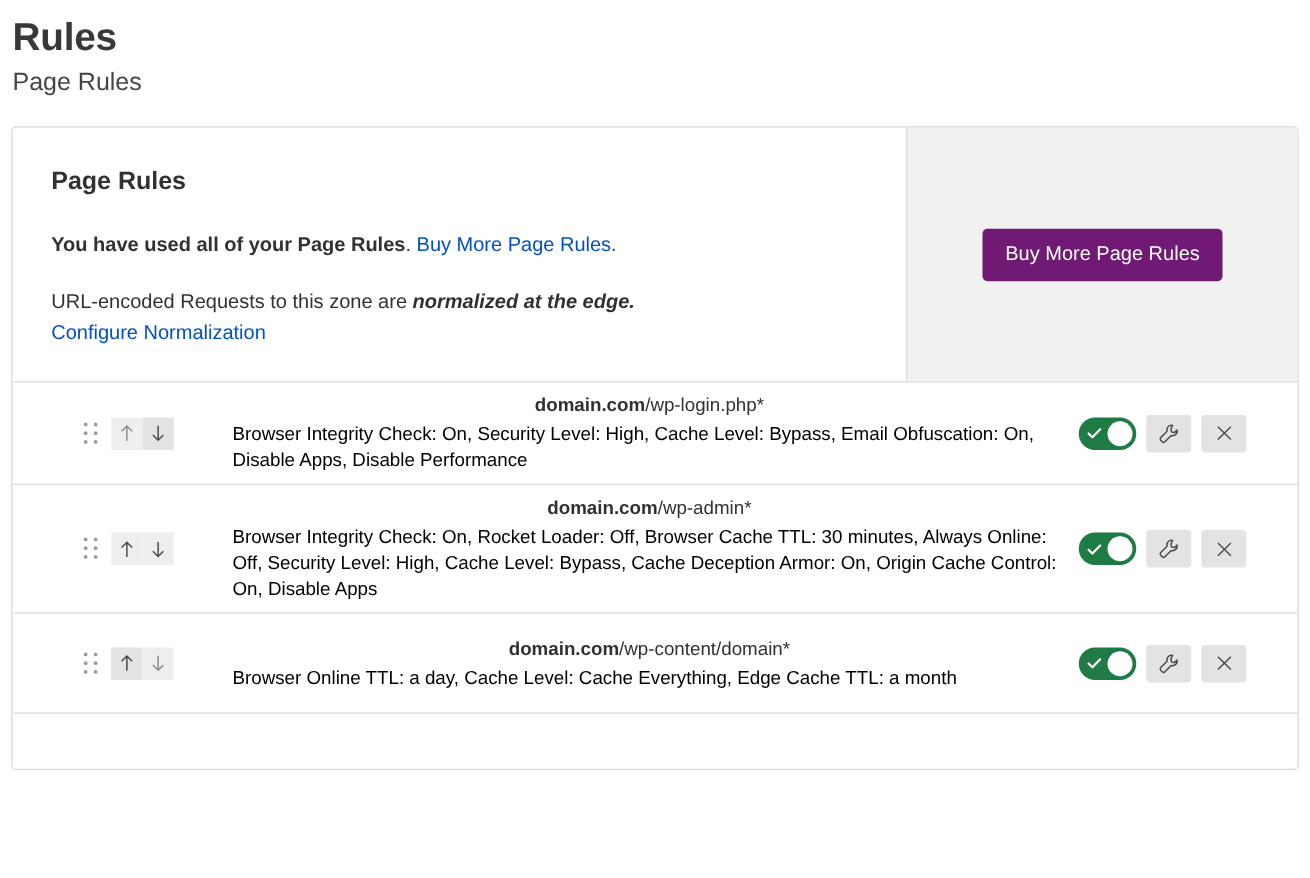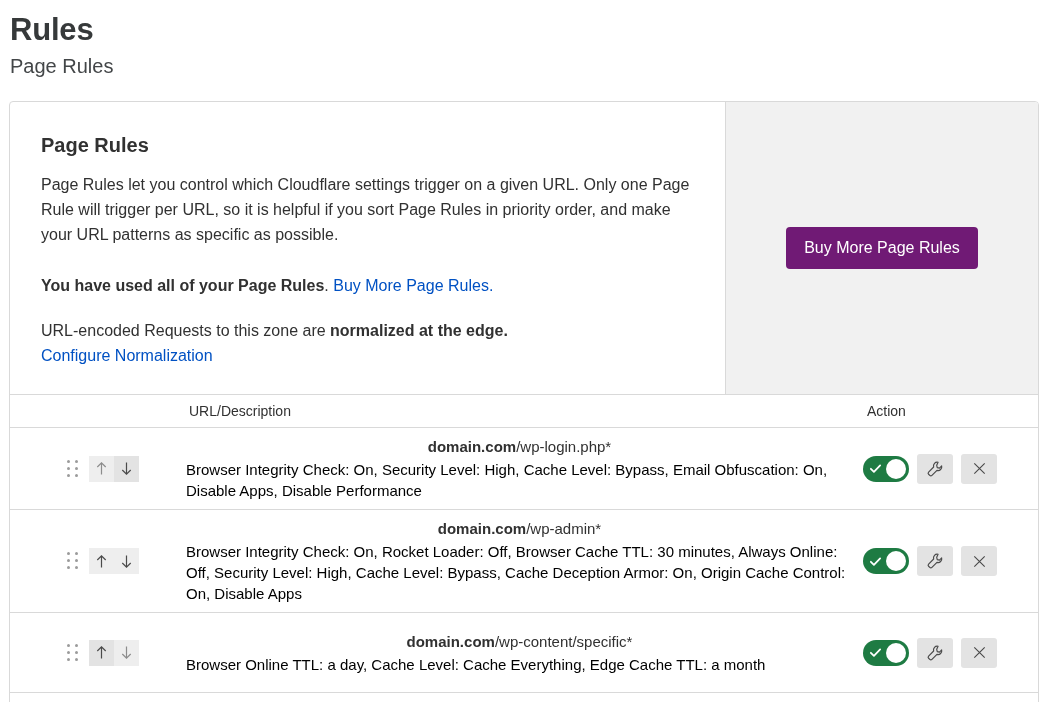--- a/index.html
+++ b/index.html
@@ -81,21 +81,21 @@
     color: #313131;
     margin: 26px 0 0 0;
   }
   .intro-quota strong { font-weight: bold; }
   .intro-normalize {
     font-size: 16px;
     line-height: 25px;
     color: #313131;
     margin: 20px 0 0 0;
   }
-  .intro-normalize strong { font-weight: bold; }
+  .intro-normalize strong { font-weight: bold; font-style: italic; }
   .link {
     color: #0051c3;
     cursor: pointer;
   }
   .link-block { display: inline-block; }
 
   .buy-button {
     background: #701a75;
     color: #ffffff;
     font-size: 16px;
@@ -255,41 +255,31 @@
 <div class="page-header">
   <div class="page-title">Rules</div>
   <div class="page-subtitle">Page Rules</div>
 </div>
 
 <div class="card">
 
   <div class="intro">
     <div class="intro-left">
       <h2 class="intro-heading">Page Rules</h2>
-      <p class="intro-body">Page Rules let you control which Cloudflare settings trigger on a given URL. Only one Page Rule will trigger per URL, so it is helpful if you sort Page Rules in priority order, and make your URL patterns as specific as possible.</p>
 
       <p class="intro-quota"><strong>You have used all of your Page Rules</strong><span>.</span>&nbsp;<a class="link">Buy More Page Rules.</a></p>
 
       <p class="intro-normalize"><span>URL-encoded Requests to this zone are </span><strong>normalized at the edge.</strong><br><a class="link link-block">Configure Normalization</a></p>
     </div>
 
     <div class="intro-right">
       <button class="buy-button">Buy More Page Rules</button>
     </div>
   </div>
 
-  <div class="table-head">
-    <div class="col-handle"></div>
-    <div class="col-url">
-      <div class="th-url" style="text-align:left;padding-left:3px">URL/Description</div>
-    </div>
-    <div class="col-action">
-      <div class="th-action">Action</div>
-    </div>
-  </div>
 
   <div>
 
     <div class="rule-row">
       <div class="handle-cell">
         <div class="drag-dots">
           <i></i>
             <i></i>
             <i></i>
             <i></i>
@@ -397,21 +387,21 @@
               </svg>
           </button>
           <button class="arrow-btn">
             <svg width="13" height="15" viewBox="0 0 13 15">
                 <path class="stroke" d="M6.5 1.5 V13 M2.3 9 L6.5 13.2 L10.7 9" fill="none" stroke-width="1.2"></path>
               </svg>
           </button>
         </div>
       </div>
       <div class="url-cell">
-        <div class="rule-url"><span class="domain">domain.com</span><span>/wp-content/specific*</span></div>
+        <div class="rule-url"><span class="domain">domain.com</span><span>/wp-content/domain*</span></div>
         <div class="rule-desc">Browser Online TTL: a day, Cache Level: Cache Everything, Edge Cache TTL: a month</div>
       </div>
       <div class="action-cell">
         <button class="toggle">
           <svg class="check" viewBox="0 0 14 14">
               <path d="M2 7.3 L5.3 10.6 L12 3.6" fill="none" stroke="#ffffff" stroke-width="1.9" stroke-linecap="round" stroke-linejoin="round"></path>
             </svg>
           <span class="knob"></span>
         </button>
         <button class="icon-btn">

